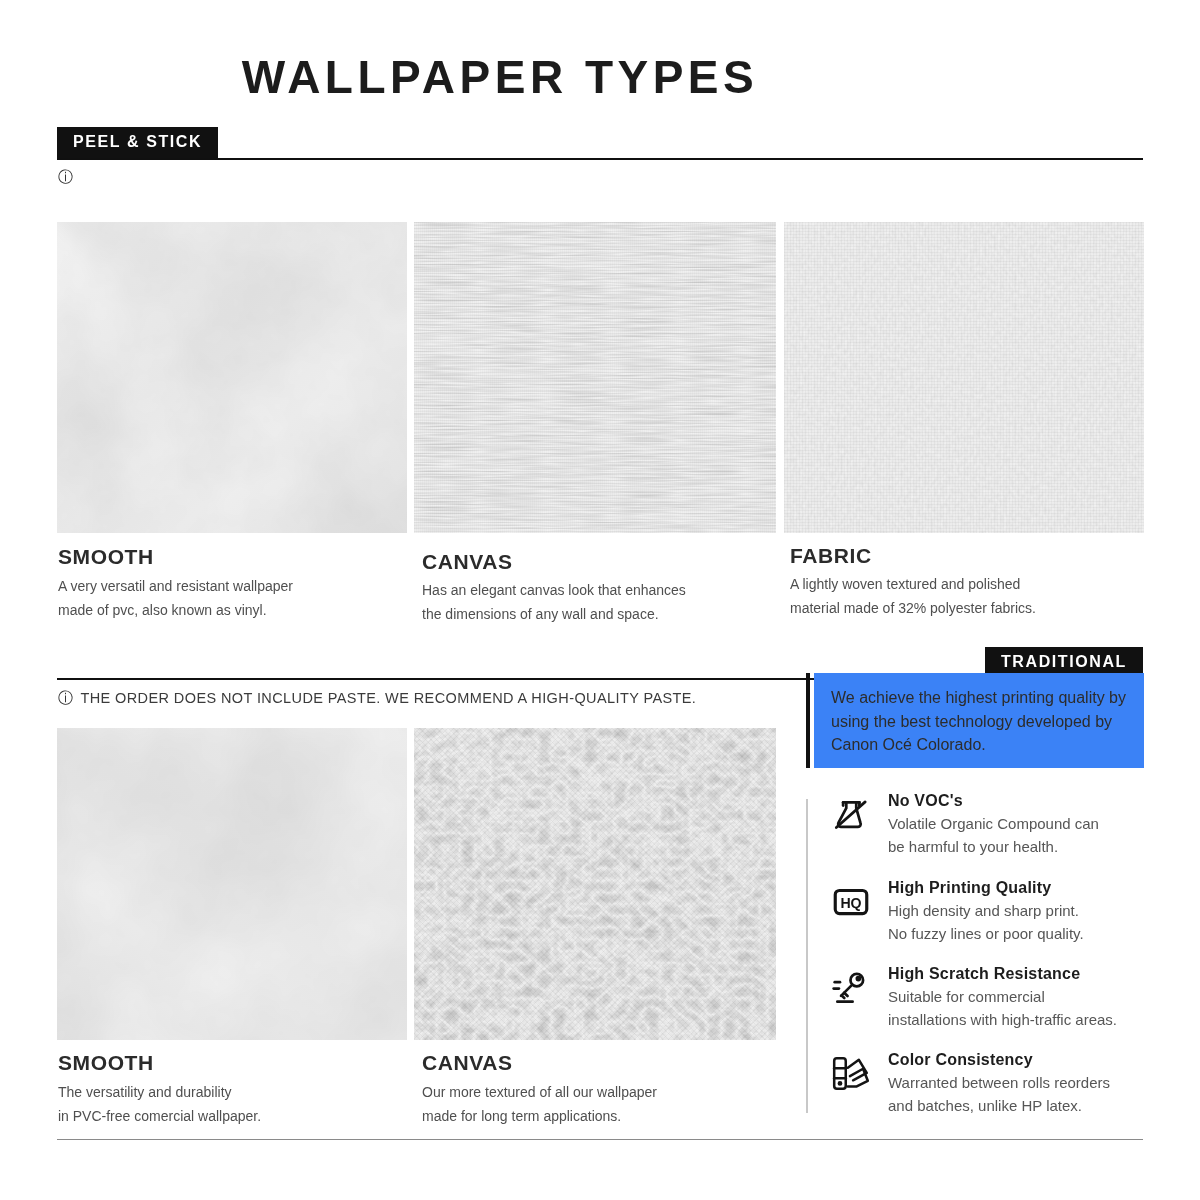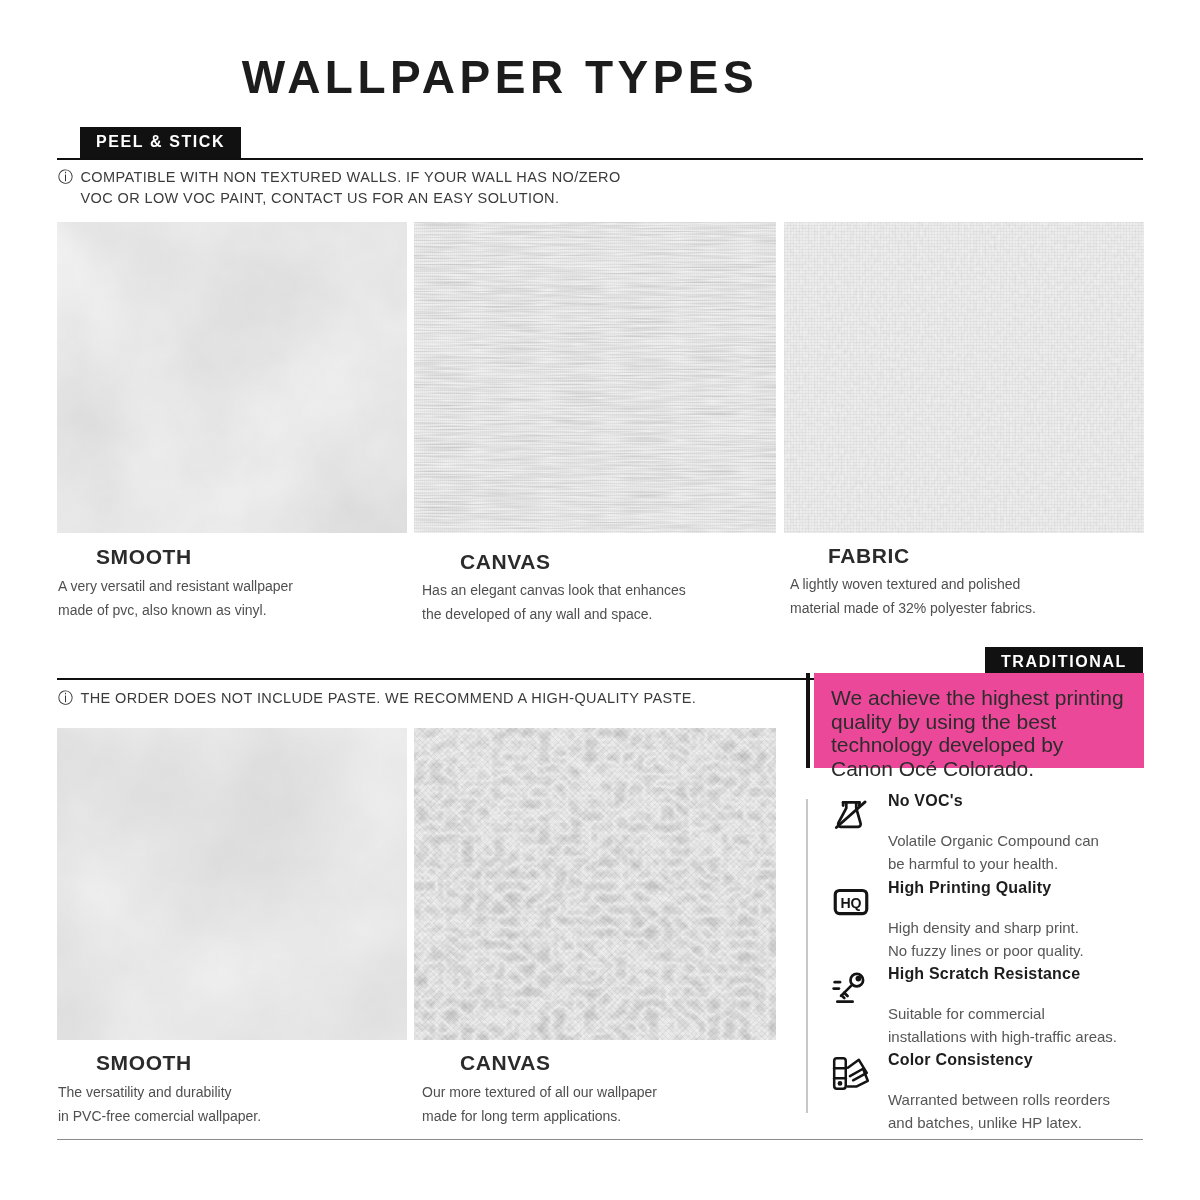--- a/index.html
+++ b/index.html
@@ -7,53 +7,53 @@
     position:relative;width:1200px;height:1200px;background:#ffffff;
     font-family:"Liberation Sans", sans-serif;color:#1c1c1c;overflow:hidden;
   }
   .title{
     position:absolute;top:50px;left:0;width:1000px;text-align:center;
     font-size:46px;font-weight:600;letter-spacing:4.5px;color:#1c1c1c;
   }
   .section-head{position:absolute;left:57px;width:1086px;border-bottom:2.5px solid #101010;line-height:0;}
   .badge{
     display:inline-block;background:#111111;color:#ffffff;font-size:16px;font-weight:700;
-    letter-spacing:1.6px;padding:6px 16px 7px;line-height:1.1;vertical-align:bottom;margin-left:23px;
+    letter-spacing:1.6px;padding:6px 16px 7px;line-height:1.1;vertical-align:bottom;
   }
   .note{
     position:absolute;left:58px;display:flex;gap:7px;align-items:flex-start;
     font-size:14.5px;letter-spacing:0.4px;color:#3b3b3b;line-height:21px;
   }
   .note .info-glyph{font-size:15px;line-height:20px;color:#2e2e2e;}
   .note .note-text{white-space:pre-line;}
   .tile{position:absolute;overflow:hidden;}
   .tile svg.noise{position:absolute;left:0;top:0;width:100%;height:100%;display:block;}
   .tex-smooth1{background:linear-gradient(135deg,#f8f8f8 0%,#f0f0f0 40%,#f6f6f6 65%,#ededed 100%);}
   .tex-canvas1{background:#f2f2f2;background-image:
       repeating-linear-gradient(180deg,rgba(0,0,0,0.05) 0 1px,rgba(0,0,0,0) 1px 3px),
       repeating-linear-gradient(90deg,rgba(0,0,0,0.02) 0 1px,rgba(0,0,0,0) 1px 2px);}
   .tex-fabric{background:#f4f4f4;background-image:
       repeating-linear-gradient(180deg,rgba(0,0,0,0.035) 0 1px,rgba(0,0,0,0) 1px 3px),
       repeating-linear-gradient(90deg,rgba(0,0,0,0.03) 0 1px,rgba(0,0,0,0) 1px 3px);}
   .tex-smooth2{background:linear-gradient(215deg,#f8f8f8 0%,#f1f1f1 45%,#f5f5f5 70%,#ececec 100%);}
   .tex-canvas2{background:#f1f1f1;background-image:
       repeating-linear-gradient(45deg,rgba(0,0,0,0.04) 0 1px,rgba(0,0,0,0) 1px 4px),
       repeating-linear-gradient(-45deg,rgba(0,0,0,0.04) 0 1px,rgba(0,0,0,0) 1px 4px);}
-  .sw-label{position:absolute;font-size:21px;font-weight:600;letter-spacing:0.6px;color:#2b2b2b;margin-left:38px;}
+  .sw-label{position:absolute;font-size:21px;font-weight:600;letter-spacing:0.6px;color:#2b2b2b;}
   .sw-desc{position:absolute;font-size:14px;line-height:24px;color:#4f4f4f;white-space:pre-line;}
   .quote-bar{position:absolute;left:806px;top:673px;width:4px;height:95px;background:#111111;}
   .quote-box{
-    position:absolute;left:814px;top:673px;width:330px;height:95px;background:#ec4899;
-    box-sizing:border-box;padding:13px 14px 0 17px;font-size:21px;line-height:23.5px;color:#2c2c2c;
+    position:absolute;left:814px;top:673px;width:330px;height:95px;background:#3b82f6;
+    box-sizing:border-box;padding:13px 14px 0 17px;font-size:16px;line-height:23.5px;color:#2c2c2c;
   }
   .feature-line{position:absolute;left:806px;top:799px;width:2px;height:314px;background:#c8c8c8;}
   .feature{position:absolute;left:830px;width:316px;display:flex;gap:16px;align-items:flex-start;}
   .feature .f-icon{flex:0 0 42px;margin-top:2px;}
   .feature .f-title{font-size:16px;font-weight:700;color:#1d1d1d;letter-spacing:0.2px;}
-  .feature .f-desc{font-size:15px;line-height:22.5px;color:#565656;white-space:pre-line;margin-top:20px;}
+  .feature .f-desc{font-size:15px;line-height:22.5px;color:#565656;white-space:pre-line;margin-top:3px;}
   .footer-line{position:absolute;left:57px;top:1139px;width:1086px;height:0;border-top:1.6px solid #8a8a8a;}
   .ico{stroke:#141414;fill:none;stroke-width:2.6;stroke-linecap:round;stroke-linejoin:round;}
 </style>
 </head>
 <body>
 
 <svg width="0" height="0" style="position:absolute" aria-hidden="true">
   <defs>
     <filter id="f-smooth1" x="0" y="0" width="100%" height="100%">
       <feTurbulence type="fractalNoise" baseFrequency="0.008" numOctaves="5" seed="7"></feTurbulence>
@@ -80,22 +80,20 @@
 
 <div id="canvas">
 
   <div class="title">WALLPAPER TYPES</div>
 
   <div class="section-head" style="top:127px;">
     <span class="badge">PEEL &amp; STICK</span>
   </div>
   <div class="note" style="top:167px;width:640px;">
     <span class="info-glyph">ⓘ</span>
-    <span class="note-text">COMPATIBLE WITH NON TEXTURED WALLS. IF YOUR WALL HAS NO/ZERO
-VOC OR LOW VOC PAINT, CONTACT US FOR AN EASY SOLUTION.</span>
   </div>
 
   <div class="tile tex-smooth1" style="left:57px;top:222px;width:350px;height:311px;">
     <svg class="noise">
         <rect width="100%" height="100%" filter="url(#f-smooth1)"></rect>
       </svg>
   </div>
   <div class="tile tex-canvas1" style="left:414px;top:222px;width:362px;height:311px;">
     <svg class="noise">
         <rect width="100%" height="100%" filter="url(#f-canvas1)"></rect>
@@ -106,21 +104,21 @@
         <rect width="100%" height="100%" filter="url(#f-fabric)"></rect>
       </svg>
   </div>
 
   <div class="sw-label" style="left:58px;top:545px;">SMOOTH</div>
   <div class="sw-desc" style="left:58px;top:574px;width:350px;">A very versatil and resistant wallpaper
 made of pvc, also known as vinyl.</div>
 
   <div class="sw-label" style="left:422px;top:550px;">CANVAS</div>
   <div class="sw-desc" style="left:422px;top:578px;width:360px;">Has an elegant canvas look that enhances
-the developed of any wall and space.</div>
+the dimensions of any wall and space.</div>
 
   <div class="sw-label" style="left:790px;top:544px;">FABRIC</div>
   <div class="sw-desc" style="left:790px;top:572px;width:360px;">A lightly woven textured and polished
 material made of 32% polyester fabrics.</div>
 
   <div class="section-head" style="top:647px;text-align:right;">
     <span class="badge">TRADITIONAL</span>
   </div>
   <div class="note" style="top:688px;width:700px;">
     <span class="info-glyph">ⓘ</span>

